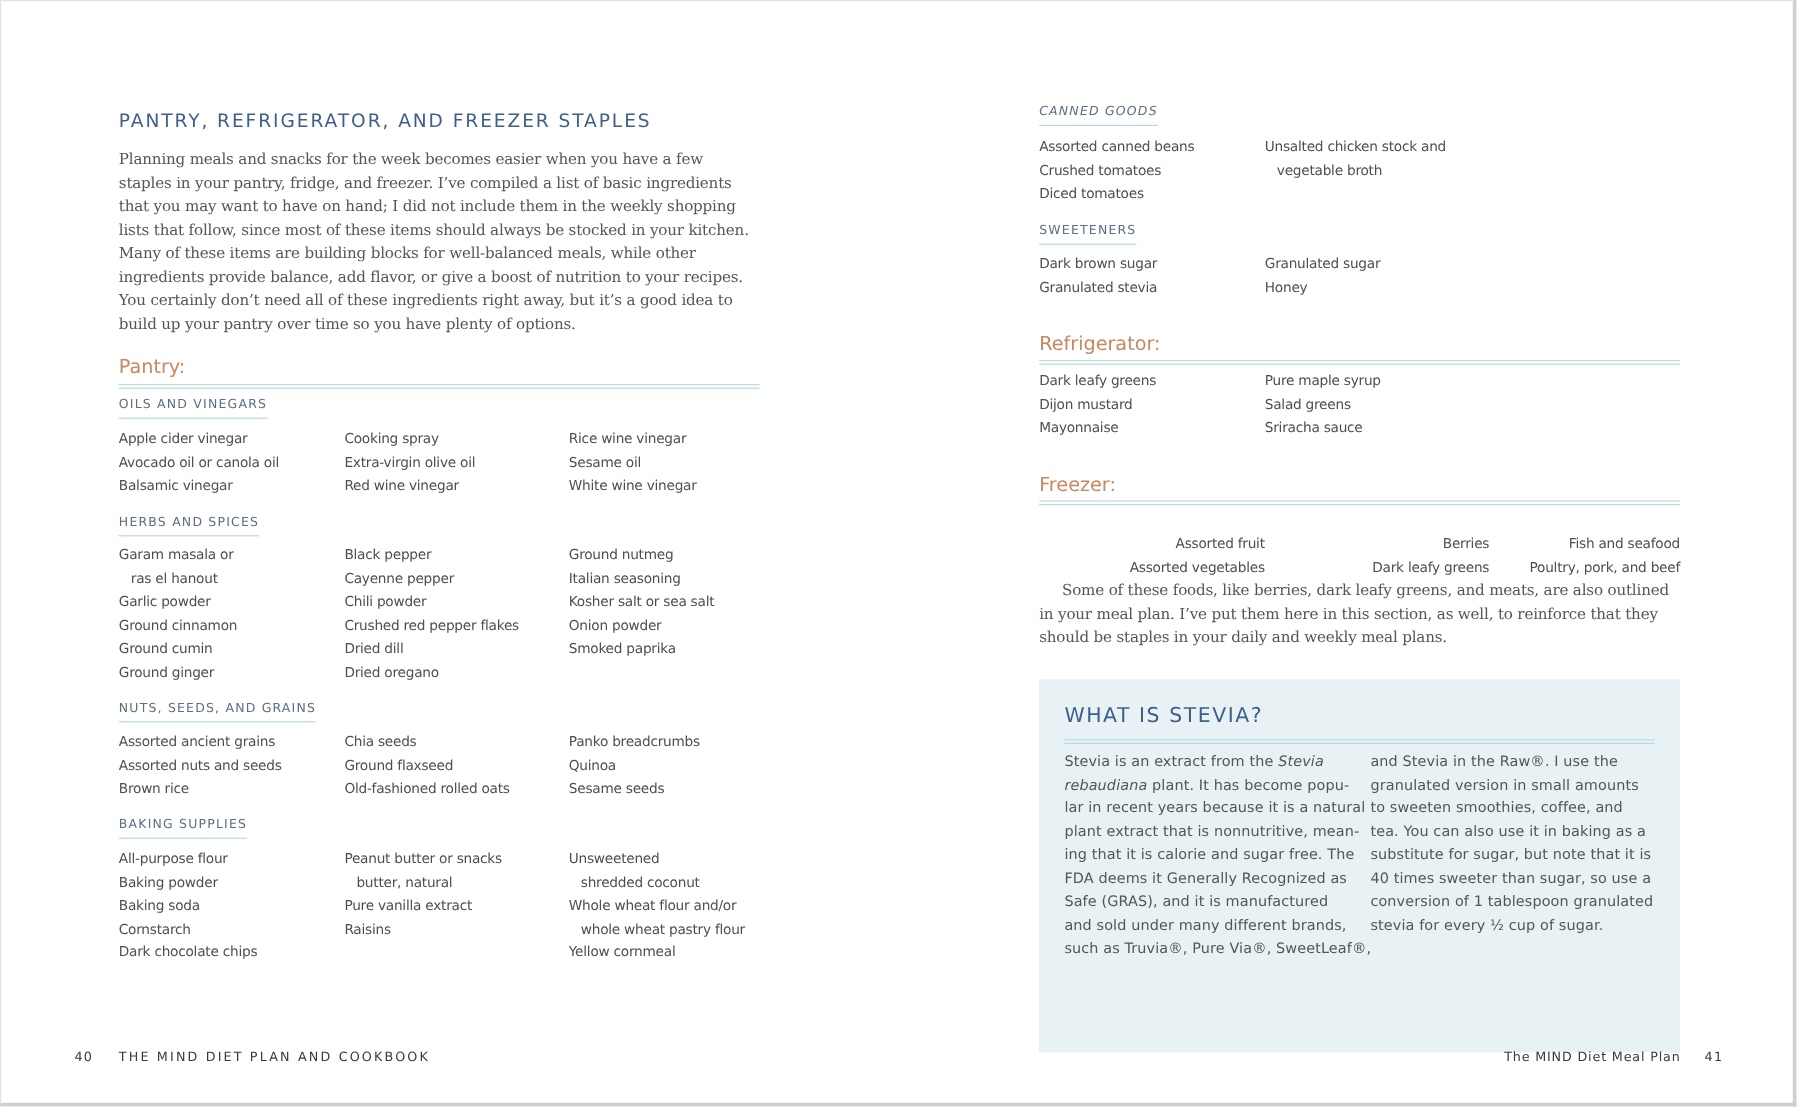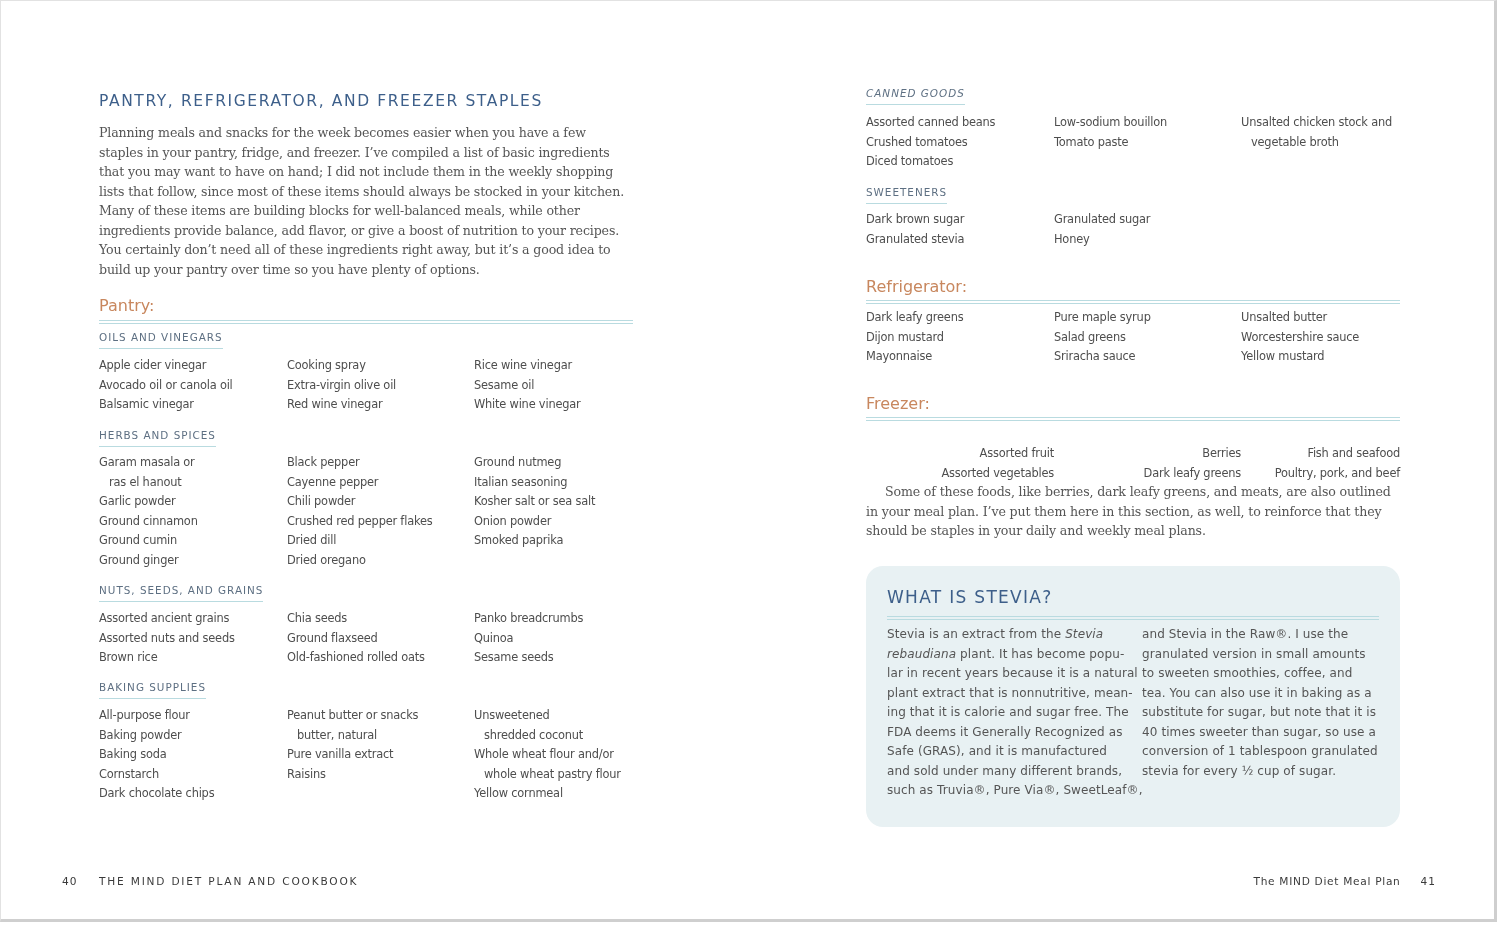--- a/index.html
+++ b/index.html
@@ -58,23 +58,22 @@
   }
   .item.indent { padding-left: 10px; }
 
   .closing {
     position: absolute; top: 482px; left: 0; width: 534px;
     font-family: "DejaVu Serif", serif; font-size: 12.6px;
     line-height: 19.5px; color: #555; margin: 0; text-indent: 19px;
     letter-spacing: -0.15px;
   }
   .sidebar {
-    position: absolute; top: 566px; left: 0; width: 534px; height: 261px;
+    position: absolute; top: 566px; left: 0; width: 534px; height: 311px;
     background: #e8f1f3;
-    border-radius: 17px;
   }
   .sidebar-title {
     position: absolute; top: 21px; left: 21px; margin: 0;
     font-family: "DejaVu Sans", sans-serif; font-size: 17px;
     letter-spacing: 1.3px; color: #3d5f8a; font-weight: normal;
   }
   .sidebar .double-rule { left: 21px; top: 50px; width: 492px; }
   .sidebar-body {
     position: absolute; top: 59px; left: 21px; width: 492px;
     display: grid; grid-template-columns: 255px 237px;
@@ -205,24 +204,20 @@
 
 <div class="page page-right">
   <div class="subhead" style="top:87px;font-style:italic;">CANNED GOODS</div>
   <div class="list-grid" style="top:113px;">
       <div class="col">
         <span class="item">Assorted canned beans</span>
         <span class="item">Crushed tomatoes</span>
         <span class="item">Diced tomatoes</span>
       </div>
       <div class="col">
-        <span class="item">Low-sodium bouillon</span>
-        <span class="item">Tomato paste</span>
-      </div>
-      <div class="col">
         <span class="item">Unsalted chicken stock and</span>
         <span class="item indent">vegetable broth</span>
       </div>
     </div>
 
   <div class="subhead" style="top:186px;">SWEETENERS</div>
   <div class="list-grid" style="top:210px;">
       <div class="col">
         <span class="item">Dark brown sugar</span>
         <span class="item">Granulated stevia</span>
@@ -239,25 +234,20 @@
   <div class="list-grid" style="top:308px;">
       <div class="col">
         <span class="item">Dark leafy greens</span>
         <span class="item">Dijon mustard</span>
         <span class="item">Mayonnaise</span>
       </div>
       <div class="col">
         <span class="item">Pure maple syrup</span>
         <span class="item">Salad greens</span>
         <span class="item">Sriracha sauce</span>
-      </div>
-      <div class="col">
-        <span class="item">Unsalted butter</span>
-        <span class="item">Worcestershire sauce</span>
-        <span class="item">Yellow mustard</span>
       </div>
     </div>
 
   <h2 class="section-head" style="top:394px;">Freezer:</h2>
   <div class="double-rule" style="top:417px;width:534px;"></div>
   <div class="list-grid" style="top:444px;text-align:right;">
       <div class="col">
         <span class="item">Assorted fruit</span>
         <span class="item">Assorted vegetables</span>
       </div>

